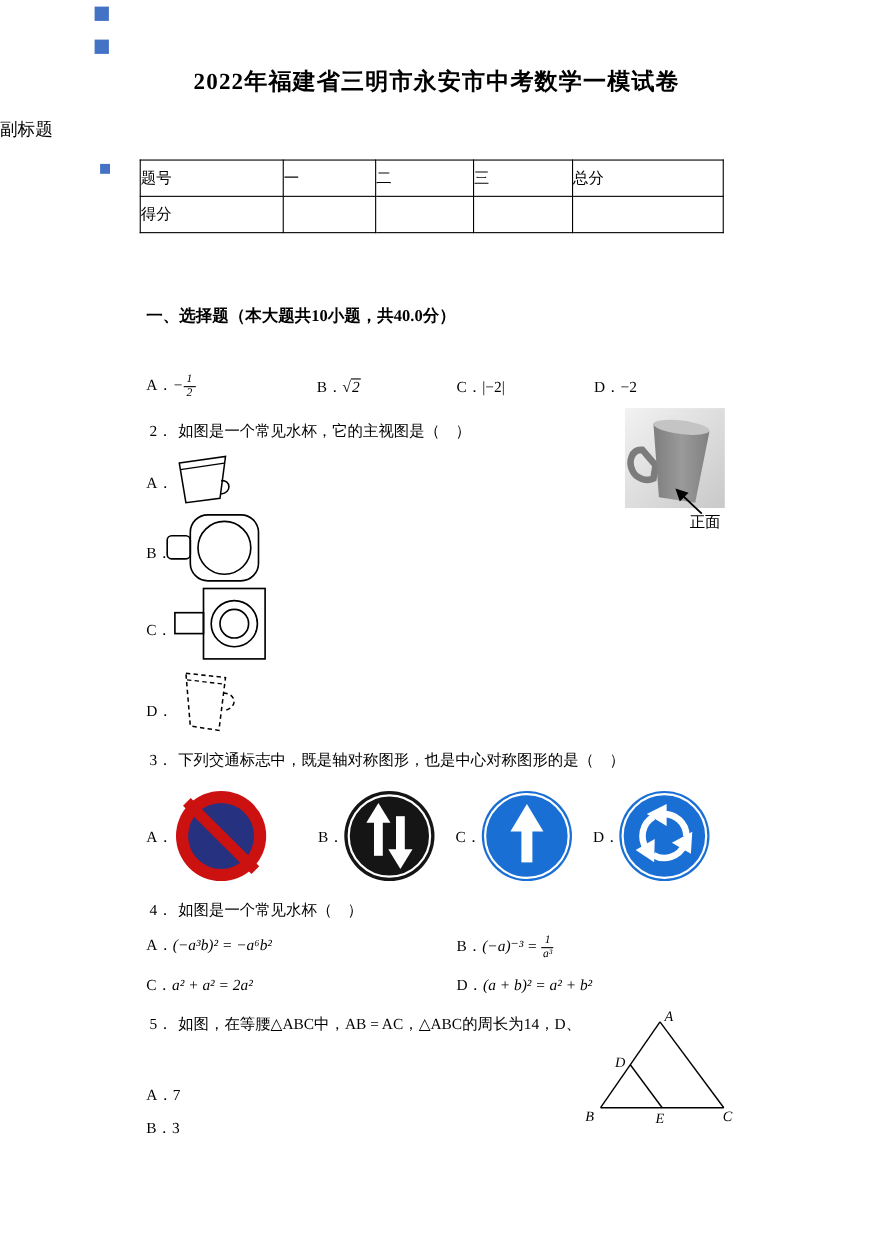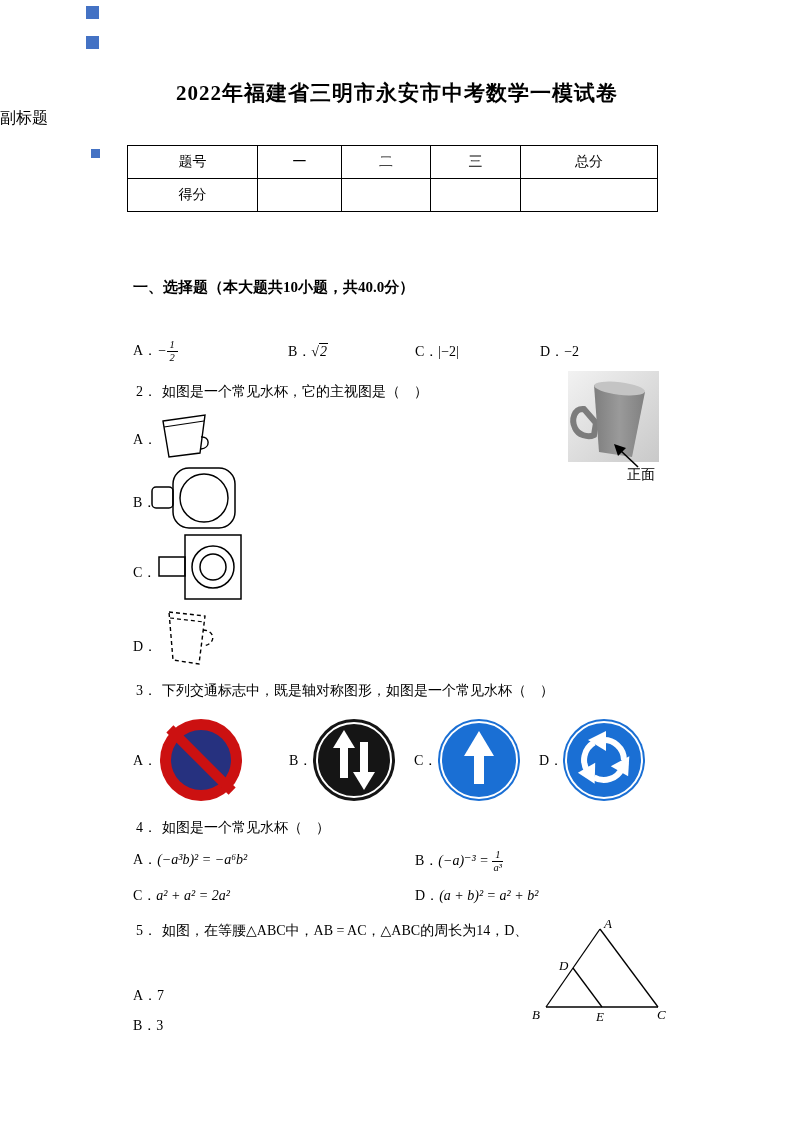--- a/index.html
+++ b/index.html
@@ -4,24 +4,24 @@
 <style>
   * { margin:0; padding:0; box-sizing:border-box; }
   html,body { background:#ffffff; }
   .page {
     position:relative; width:794px; height:1123px; background:#ffffff;
     font-family:"Liberation Serif","DejaVu Serif",serif; color:#000;
     overflow:hidden; margin:0 auto;
   }
   .abs { position:absolute; }
   .marker { background:#4472c4; }
-  .title { width:100%; text-align:center; font-size:21px; font-weight:bold; letter-spacing:1px;margin-top:19px; }
+  .title { width:100%; text-align:center; font-size:21px; font-weight:bold; letter-spacing:1px; }
   .subtitle { width:100%; text-align:left; font-size:16px; }
   table.score { border-collapse:collapse; table-layout:fixed; }
-  table.score td { border:1px solid #000; height:33px; text-align:center; font-size:14px; vertical-align:middle; }
+  table.score td { border:1px solid #000; height:33px; font-size:14px; vertical-align:middle; }
   .heading { font-size:15px; font-weight:bold; }
   .stem { font-size:14px; white-space:nowrap; }
   .qnum { display:inline-block; width:26px; }
   .opt { font-size:14px; white-space:nowrap; }
   .formula { font-style:italic; }
   .frac { display:inline-block; vertical-align:middle; text-align:center; font-size:10.5px; line-height:1.15; font-style:italic; }
   .frac .num { display:block; border-bottom:1px solid #000; padding:0 3px; }
   .frac .den { display:block; }
   .sqrt { white-space:nowrap; font-style:italic; }
   .sqrt .rad { border-top:1px solid #000; padding:0 1px; }
@@ -133,21 +133,21 @@
   </svg>
 
   <div class="abs opt" style="left:133px;top:638px">D．</div>
   <svg class="abs" style="left:157px;top:608px" width="72" height="62" viewBox="0 0 72 62">
     <path d="M12,4 L48,8 L42,56 L16,52 Z" fill="none" stroke="#000" stroke-width="1.4" stroke-dasharray="4 3"></path>
     <line x1="13" y1="10" x2="47" y2="14" stroke="#000" stroke-width="1.2" stroke-dasharray="4 3"></line>
     <path d="M46,22 C58,22 60,36 46,38" fill="none" stroke="#000" stroke-width="1.4" stroke-dasharray="4 3"></path>
   </svg>
 
   <div class="abs stem" style="left:136px;top:682px">
-    <span class="qnum">3．</span><span>下列交通标志中，既是轴对称图形，如图是一个常见水杯（　）</span>
+    <span class="qnum">3．</span><span>下列交通标志中，既是轴对称图形，也是中心对称图形的是（　）</span>
   </div>
 
   <div class="abs opt" style="left:133px;top:752px">A．</div>
   <svg class="abs" style="left:159px;top:718px" width="84" height="84" viewBox="0 0 84 84">
     <circle cx="42" cy="42" r="41" fill="#cc1111"></circle>
     <circle cx="42" cy="42" r="30" fill="#26317f"></circle>
     <rect x="37" y="-2" width="10" height="88" fill="#cc1111" transform="rotate(-45 42 42)"></rect>
   </svg>
 
   <div class="abs opt" style="left:289px;top:752px">B．</div>

